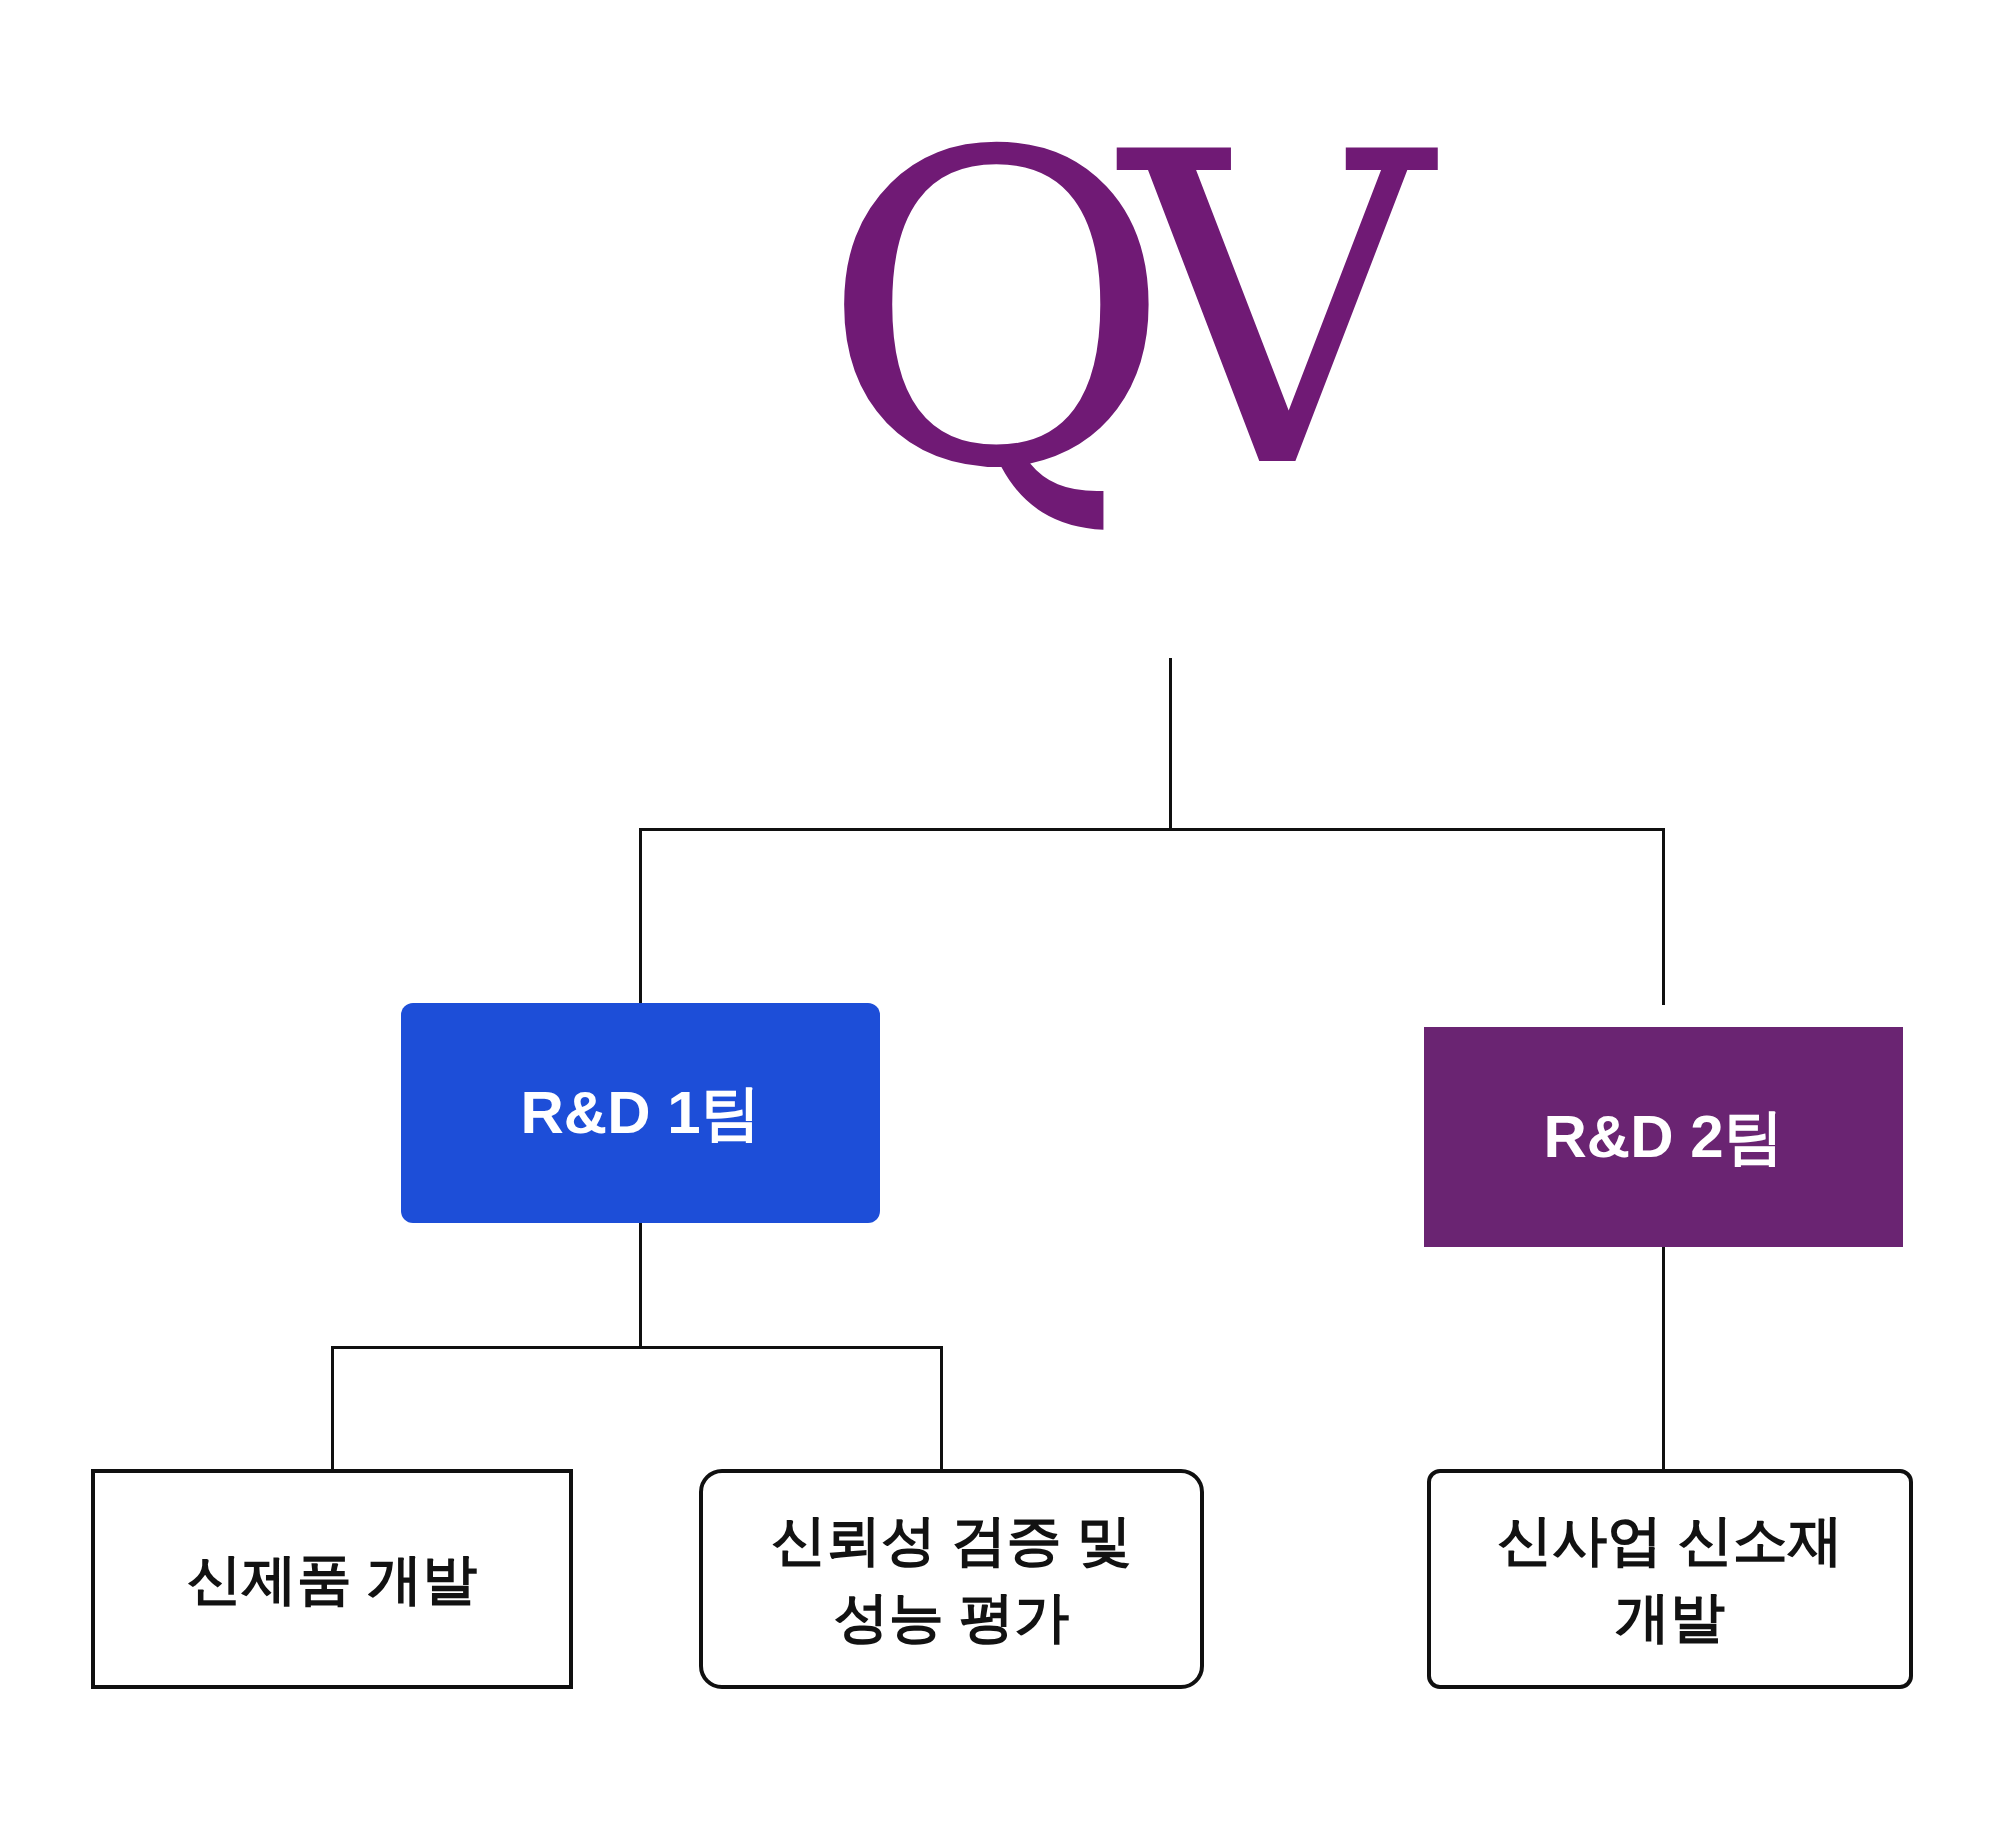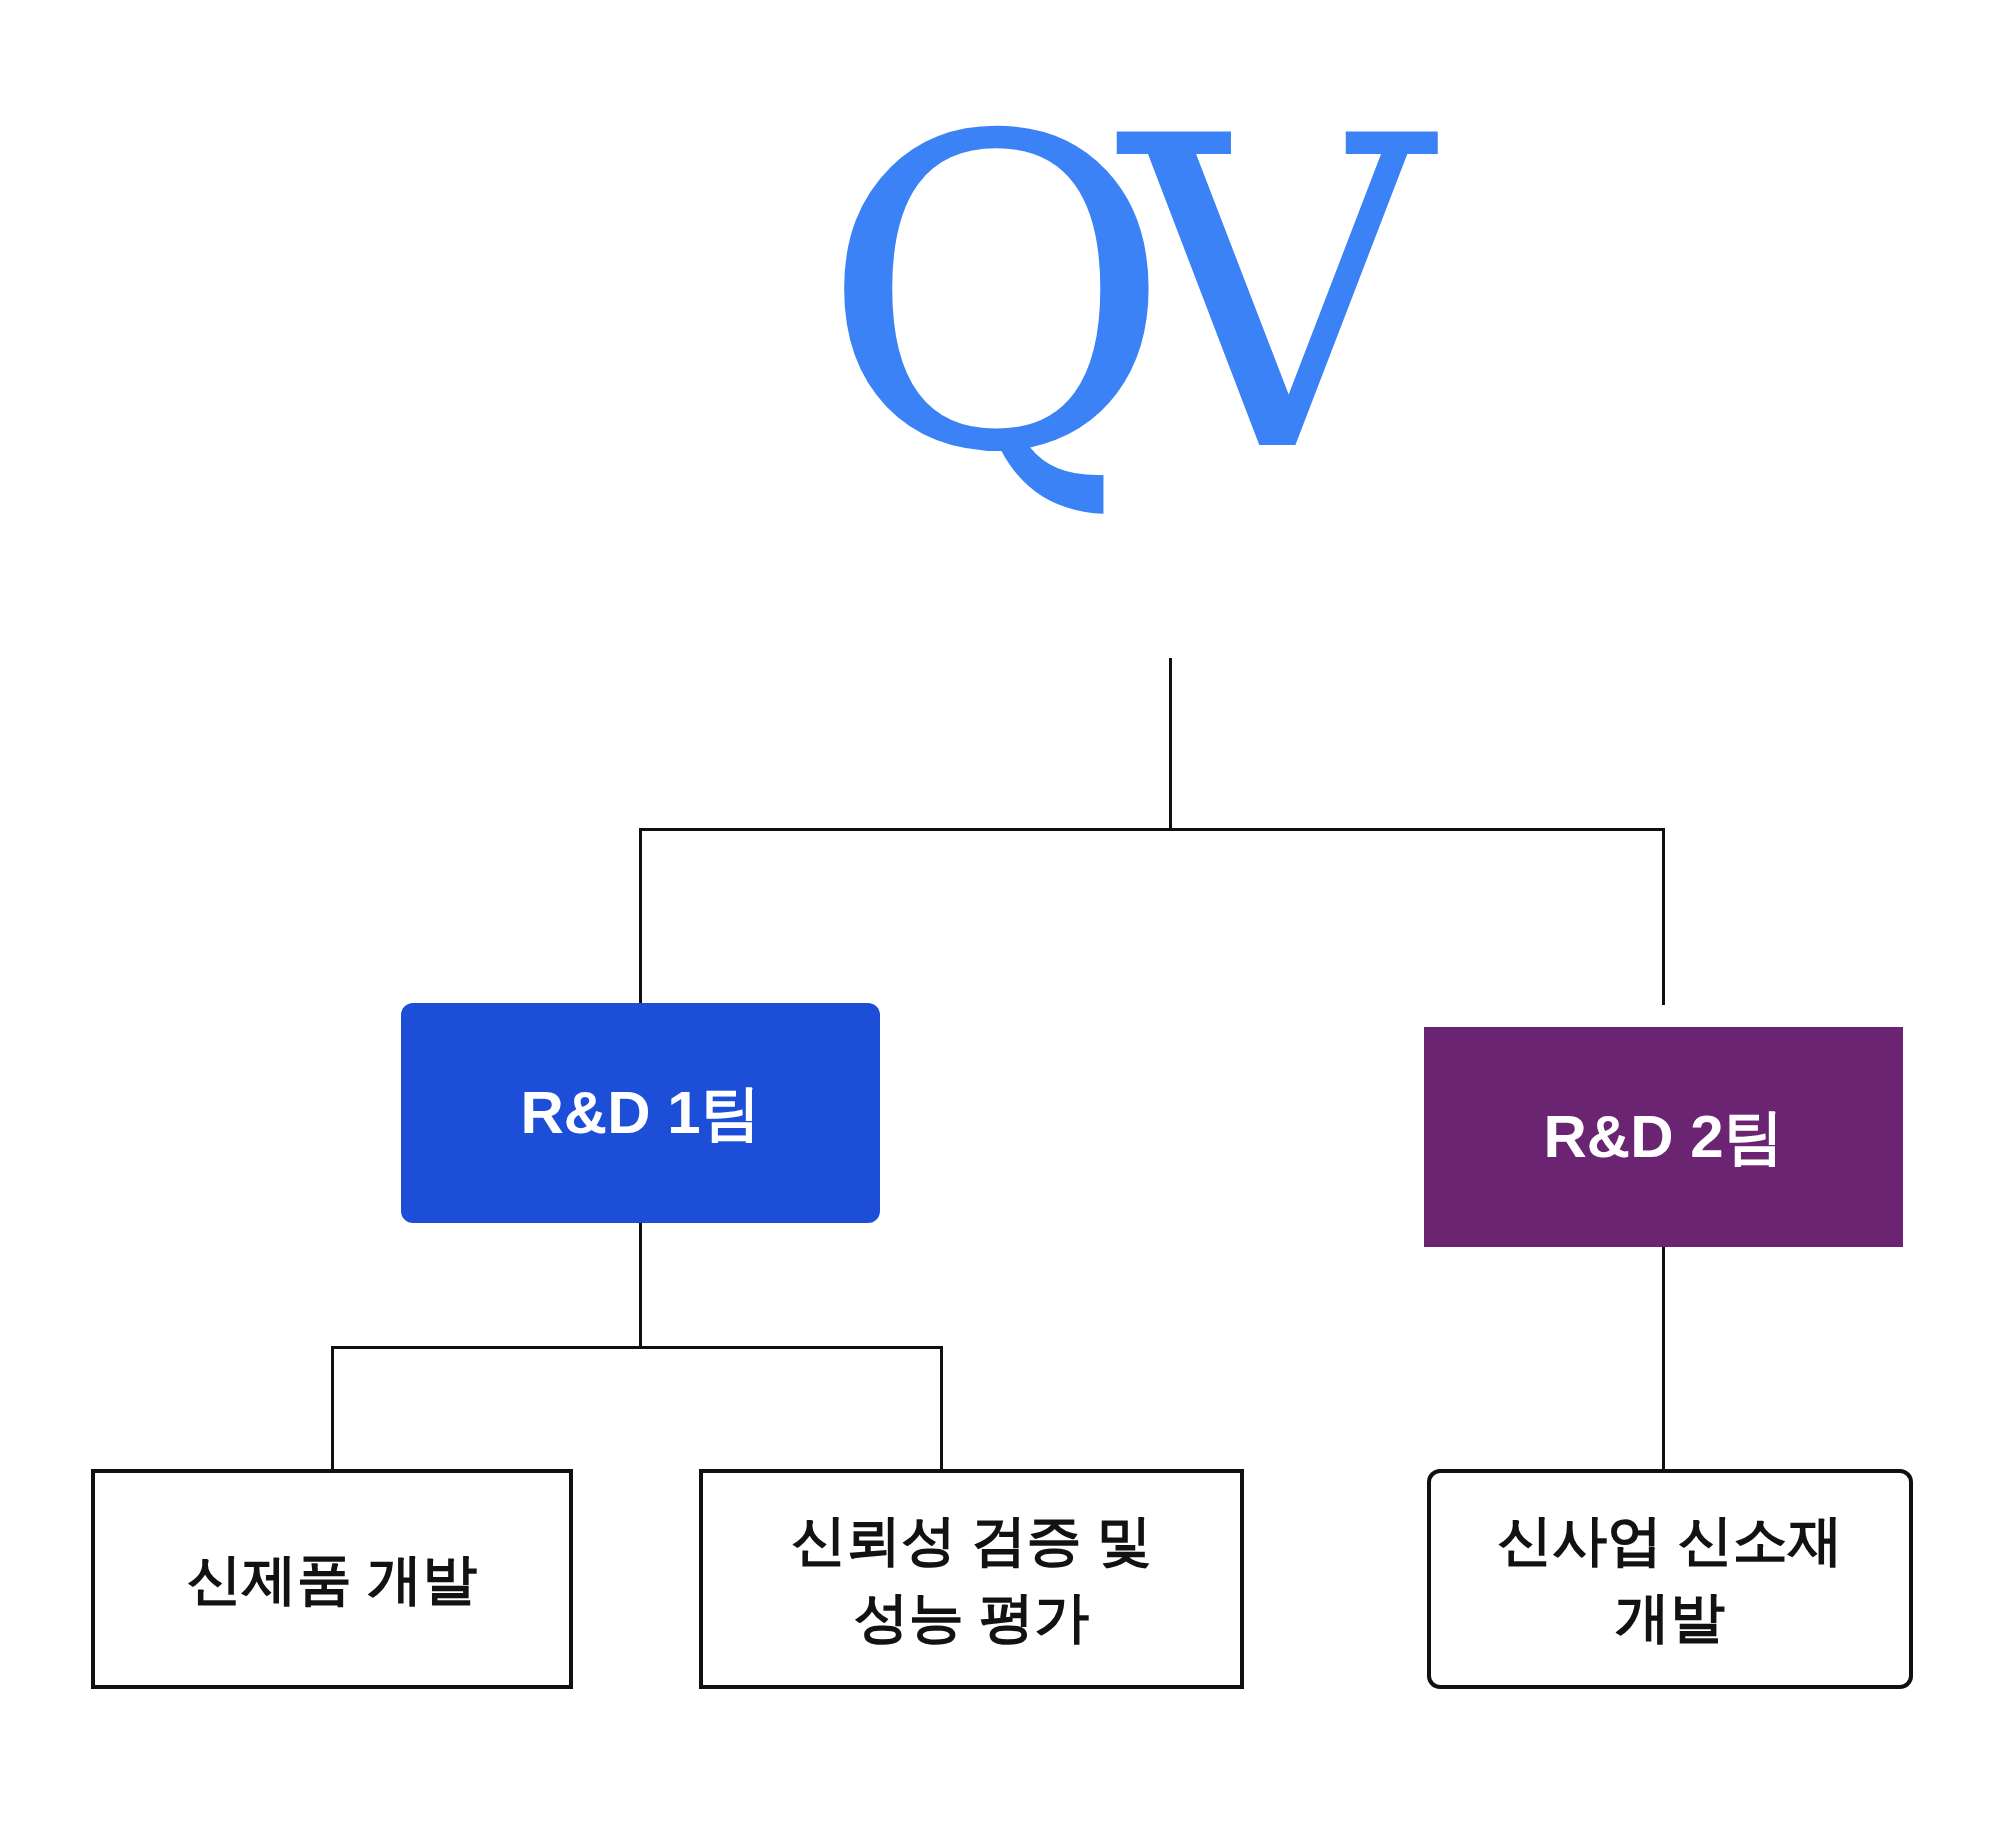--- a/index.html
+++ b/index.html
@@ -11,26 +11,26 @@
   .canvas {
     position: relative;
     width: 2000px;
     height: 1843px;
     background: #ffffff;
     overflow: hidden;
   }
   .watermark {
     position: absolute;
     left: 820px;
-    top: 60px;
+    top: 76px;
     font-family: "DejaVu Serif", "Liberation Serif", serif;
     font-size: 430px;
     line-height: 1.1;
     letter-spacing: -0.12em;
-    color: #3b82f6;
+    color: #701a75;
     z-index: 0;
     user-select: none;
   }
   .root-title {
     position: absolute;
     left: 721px;
     top: 318px;
     width: 900px;
     text-align: center;
     font-size: 57px;
@@ -76,21 +76,21 @@
     justify-content: center;
     text-align: center;
     font-size: 55px;
     font-weight: bold;
     color: #121212;
     line-height: 1.4;
     white-space: pre-line;
     z-index: 2;
   }
   .leaf-1 { left: 91px;   width: 482px; }
-  .leaf-2 { left: 699px;  width: 545px; }
+  .leaf-2 { left: 699px;  width: 505px; border-radius: 23px; }
   .leaf-3 { left: 1427px; width: 486px; border-radius: 13px; }
 </style>
 </head>
 <body>
 
 <div class="canvas">
 
   <div class="watermark">QV</div>
 
 

